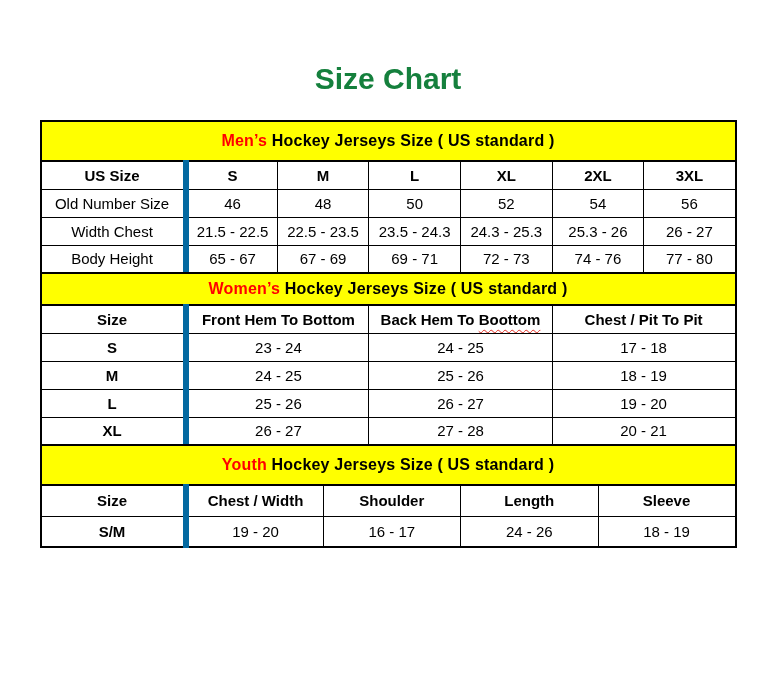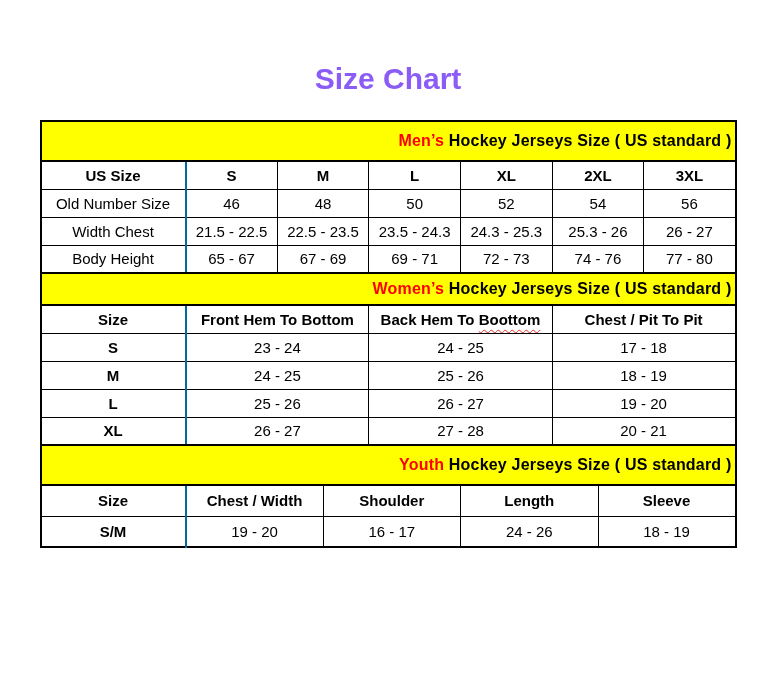--- a/index.html
+++ b/index.html
@@ -10,21 +10,21 @@
     color:#000;
     overflow:hidden;
   }
   .page-title{
     margin:0;
     padding:64px 0 26px 0;
     text-align:center;
     font-size:30px;
     line-height:30px;
     font-weight:bold;
-    color:#8b5cf6;
+    color:#15803d;
     letter-spacing:0px;
   }
   .tables-wrap{
     width:697px;
     margin:0 auto;
   }
   table.size-table{
     border-collapse:collapse;
     table-layout:fixed;
     width:697px;
@@ -35,28 +35,27 @@
   td,th{
     border:1px solid #000;
     text-align:center;
     vertical-align:middle;
     font-size:15px;
     padding:0 3px;
     overflow:hidden;
     white-space:nowrap;
   }
   th{font-weight:bold;}
-  .c0{border-right:2px solid #0369a1;}
+  .c0{border-right:6px solid #0369a1;}
   .band-cell{
     border:2px solid #000;
     background:#FFFF00;
     font-size:16px;
     font-weight:bold;
     letter-spacing:0.2px;
-    text-align:right;
   }
   .band-prefix{color:#FF0000;}
   tr{height:28px;}
   tr.band-row{height:40px;}
   .t1 tr.band-row{height:32px;}
   .t2 tr.band-row{height:40px;}
   .t2 tr{height:31px;}
   .t1 td.c0,.t2 td.c0{font-weight:bold;}
   .squiggle{
     text-decoration-line:underline;

